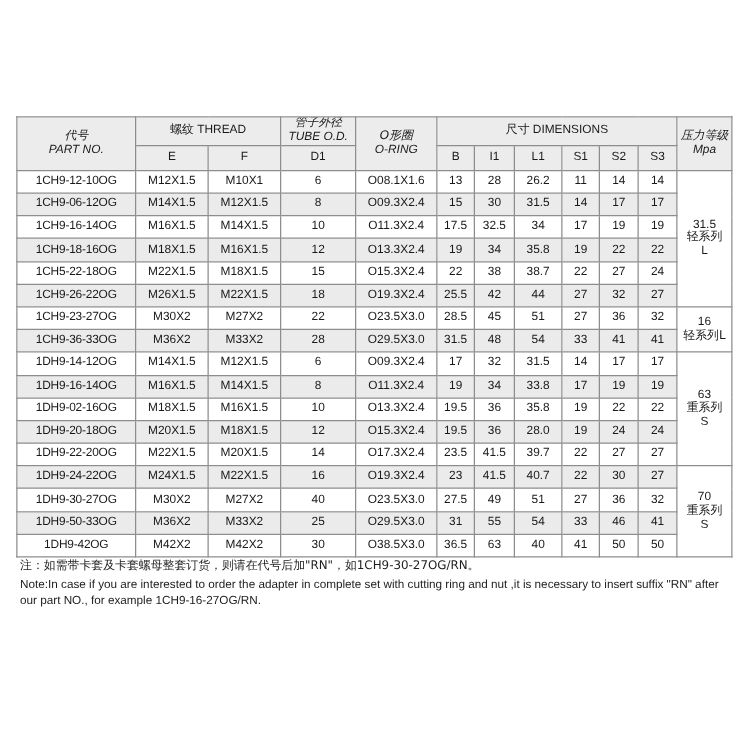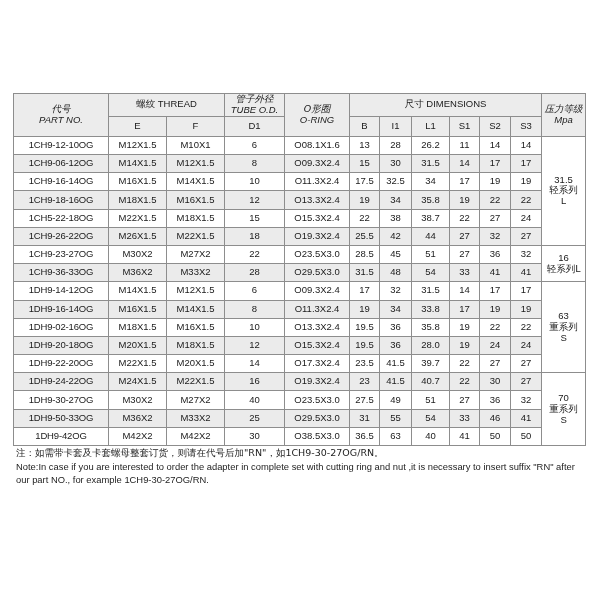--- a/index.html
+++ b/index.html
@@ -406,16 +406,16 @@
             <td>41</td>
             <td>50</td>
             <td>50</td>
           </tr>
         </tbody>
     </table>
   </div>
 
   <div id="notes">
     <span class="note-line cjk">注：如需带卡套及卡套螺母整套订货，则请在代号后加"RN"，如1CH9-30-27OG/RN。</span>
-    <span class="note-en">Note:In case if you are interested to order the adapter in complete set with cutting ring and nut ,it is necessary to insert suffix "RN" after our part NO., for example  1CH9-30-27OG/RN.</span>
+    <span class="note-en">Note:In case if you are interested to order the adapter in complete set with cutting ring and nut ,it is necessary to insert suffix "RN" after our part NO., for example  1CH9-16-27OG/RN.</span>
   </div>
 
 </div>
 
 </body></html>

